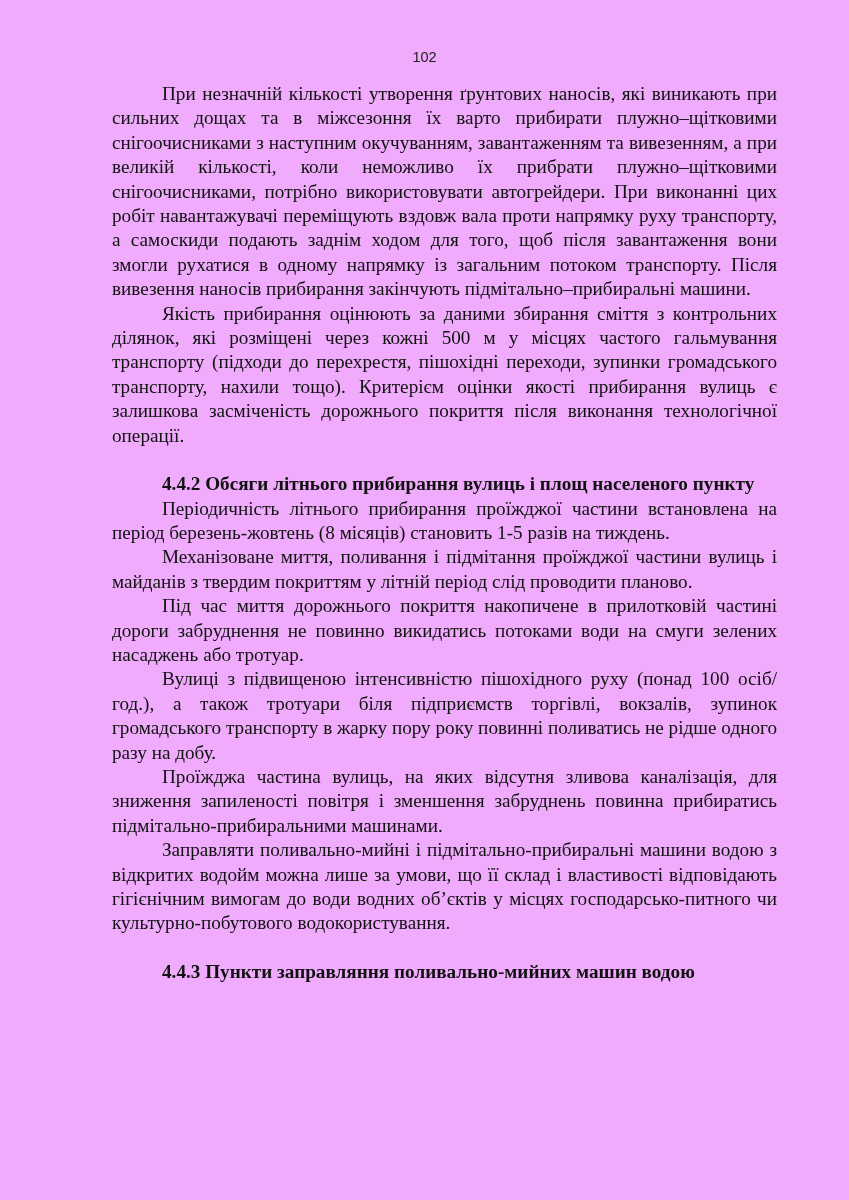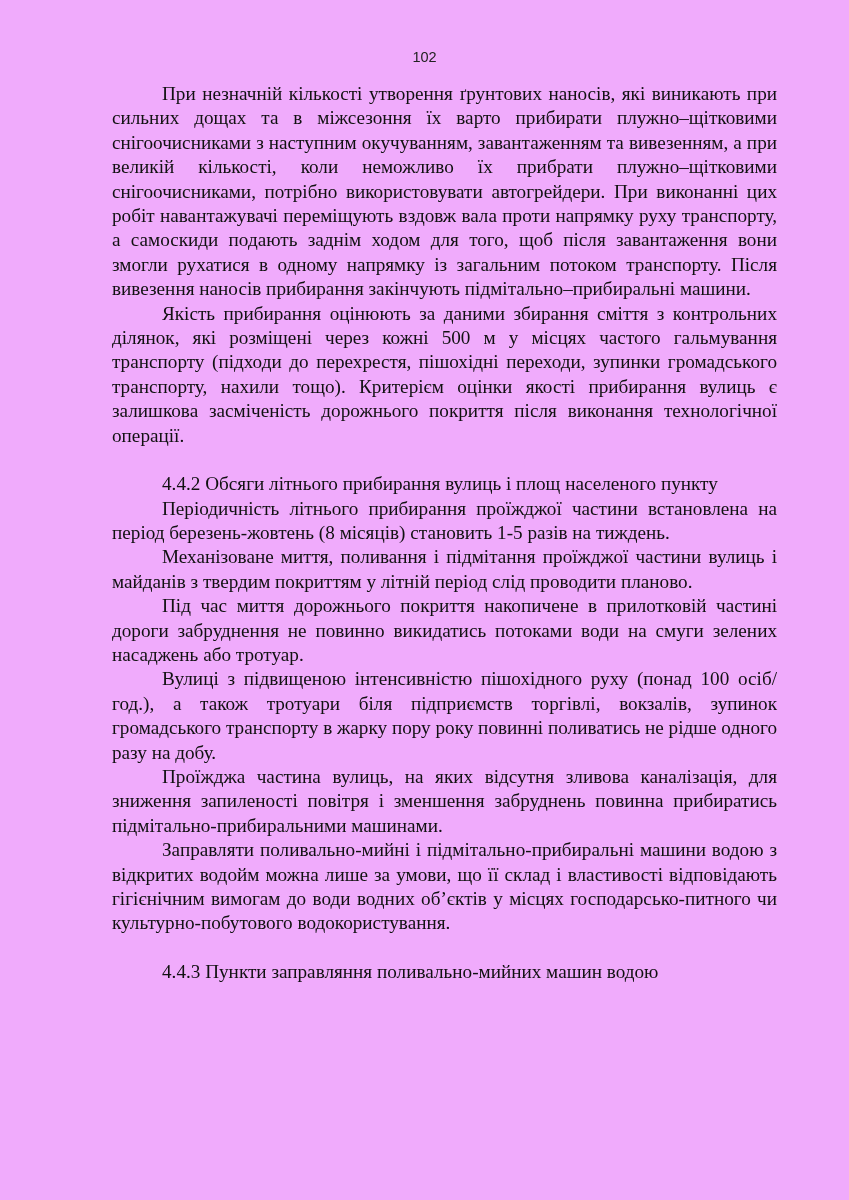--- a/index.html
+++ b/index.html
@@ -13,21 +13,21 @@
     position: absolute; top: 49px; left: 0; width: 849px; text-align: center;
     font-family: "Liberation Sans", "DejaVu Sans", sans-serif;
     font-size: 14.5px; color: #222;
   }
   .content {
     position: absolute; left: 112px; top: 82px; width: 665px;
     font-size: 19.2px; line-height: 24.4px;
   }
   .para { margin: 0; text-align: justify; text-indent: 50px; }
   .heading {
-    margin: 24px 0 0 0; font-weight: normal; text-align: justify; text-indent: 50px;
+    margin: 24px 0 0 0; font-weight: bold; text-align: justify; text-indent: 50px;
   }
 </style>
 </head>
 <body>
 
 <div class="page">
   <div class="page-number">102</div>
   <div class="content">
     <p class="para">При незначній кількості утворення ґрунтових наносів, які виникають при сильних дощах та в міжсезоння їх варто прибирати плужно–щітковими снігоочисниками з наступним окучуванням, завантаженням та вивезенням, а при великій кількості, коли неможливо їх прибрати плужно–щітковими снігоочисниками, потрібно використовувати автогрейдери. При виконанні цих робіт навантажувачі переміщують вздовж вала проти напрямку руху транспорту, а самоскиди подають заднім ходом для того, щоб після завантаження вони змогли рухатися в одному напрямку із загальним потоком транспорту. Після вивезення наносів прибирання закінчують підмітально–прибиральні машини.</p>
     <p class="para">Якість прибирання оцінюють за даними збирання сміття з контрольних ділянок, які розміщені через кожні 500 м у місцях частого гальмування транспорту (підходи до перехрестя, пішохідні переходи, зупинки громадського транспорту, нахили тощо). Критерієм оцінки якості прибирання вулиць є залишкова засміченість дорожнього покриття після виконання технологічної операції.</p>

